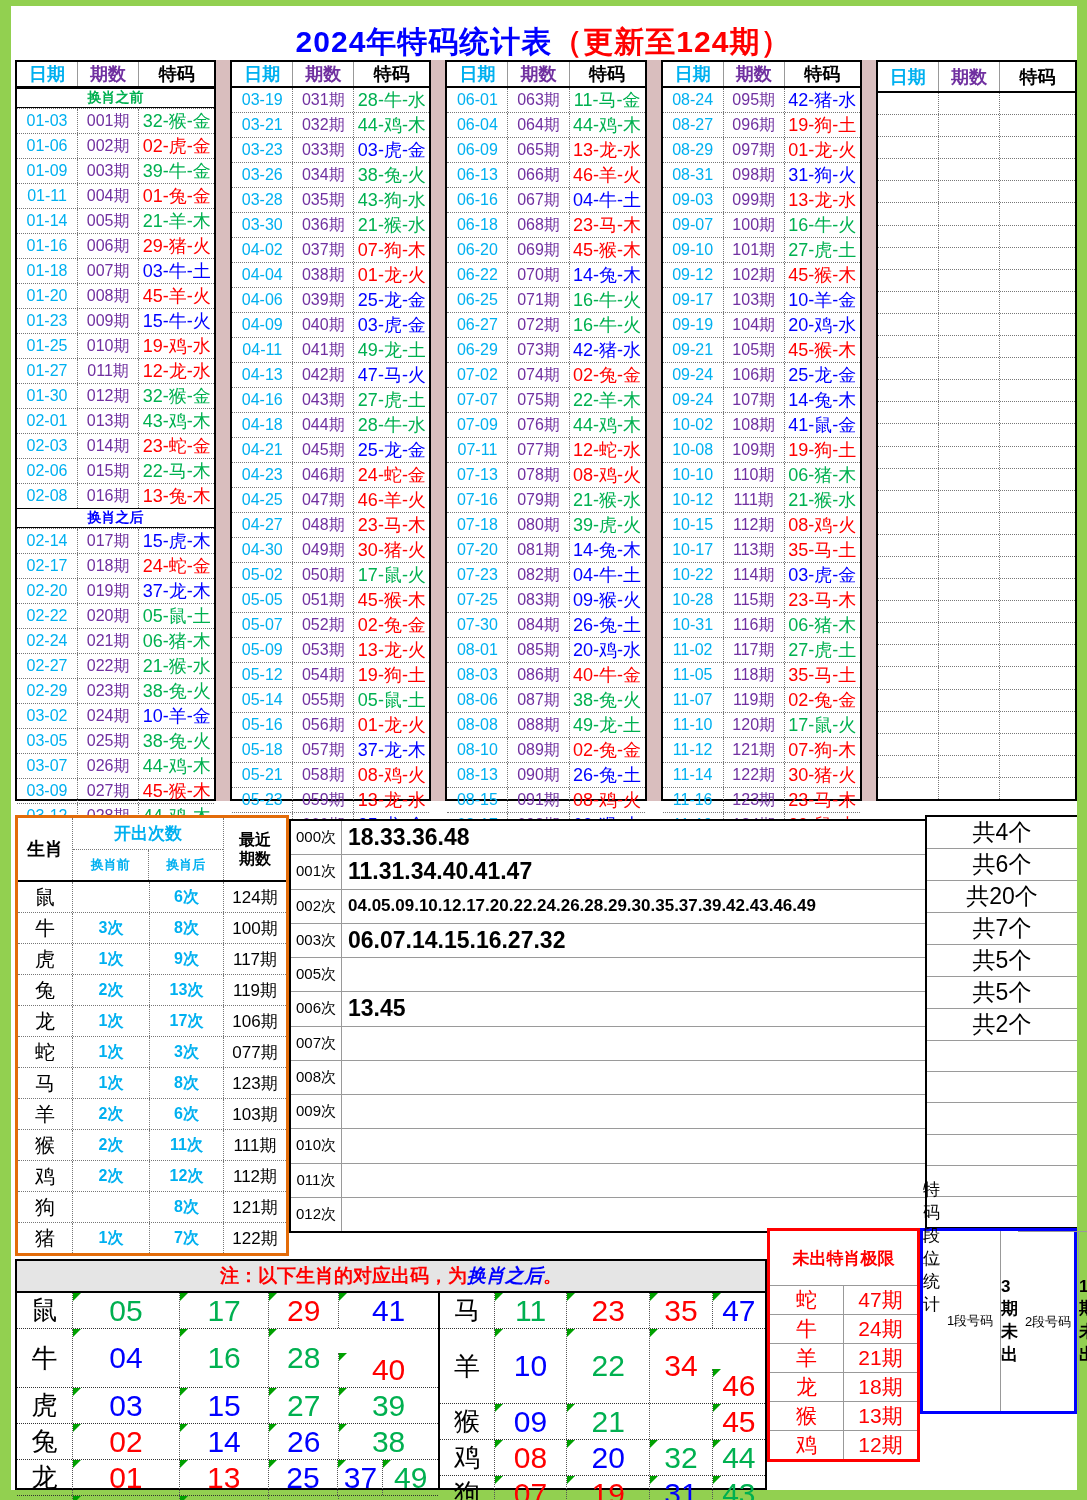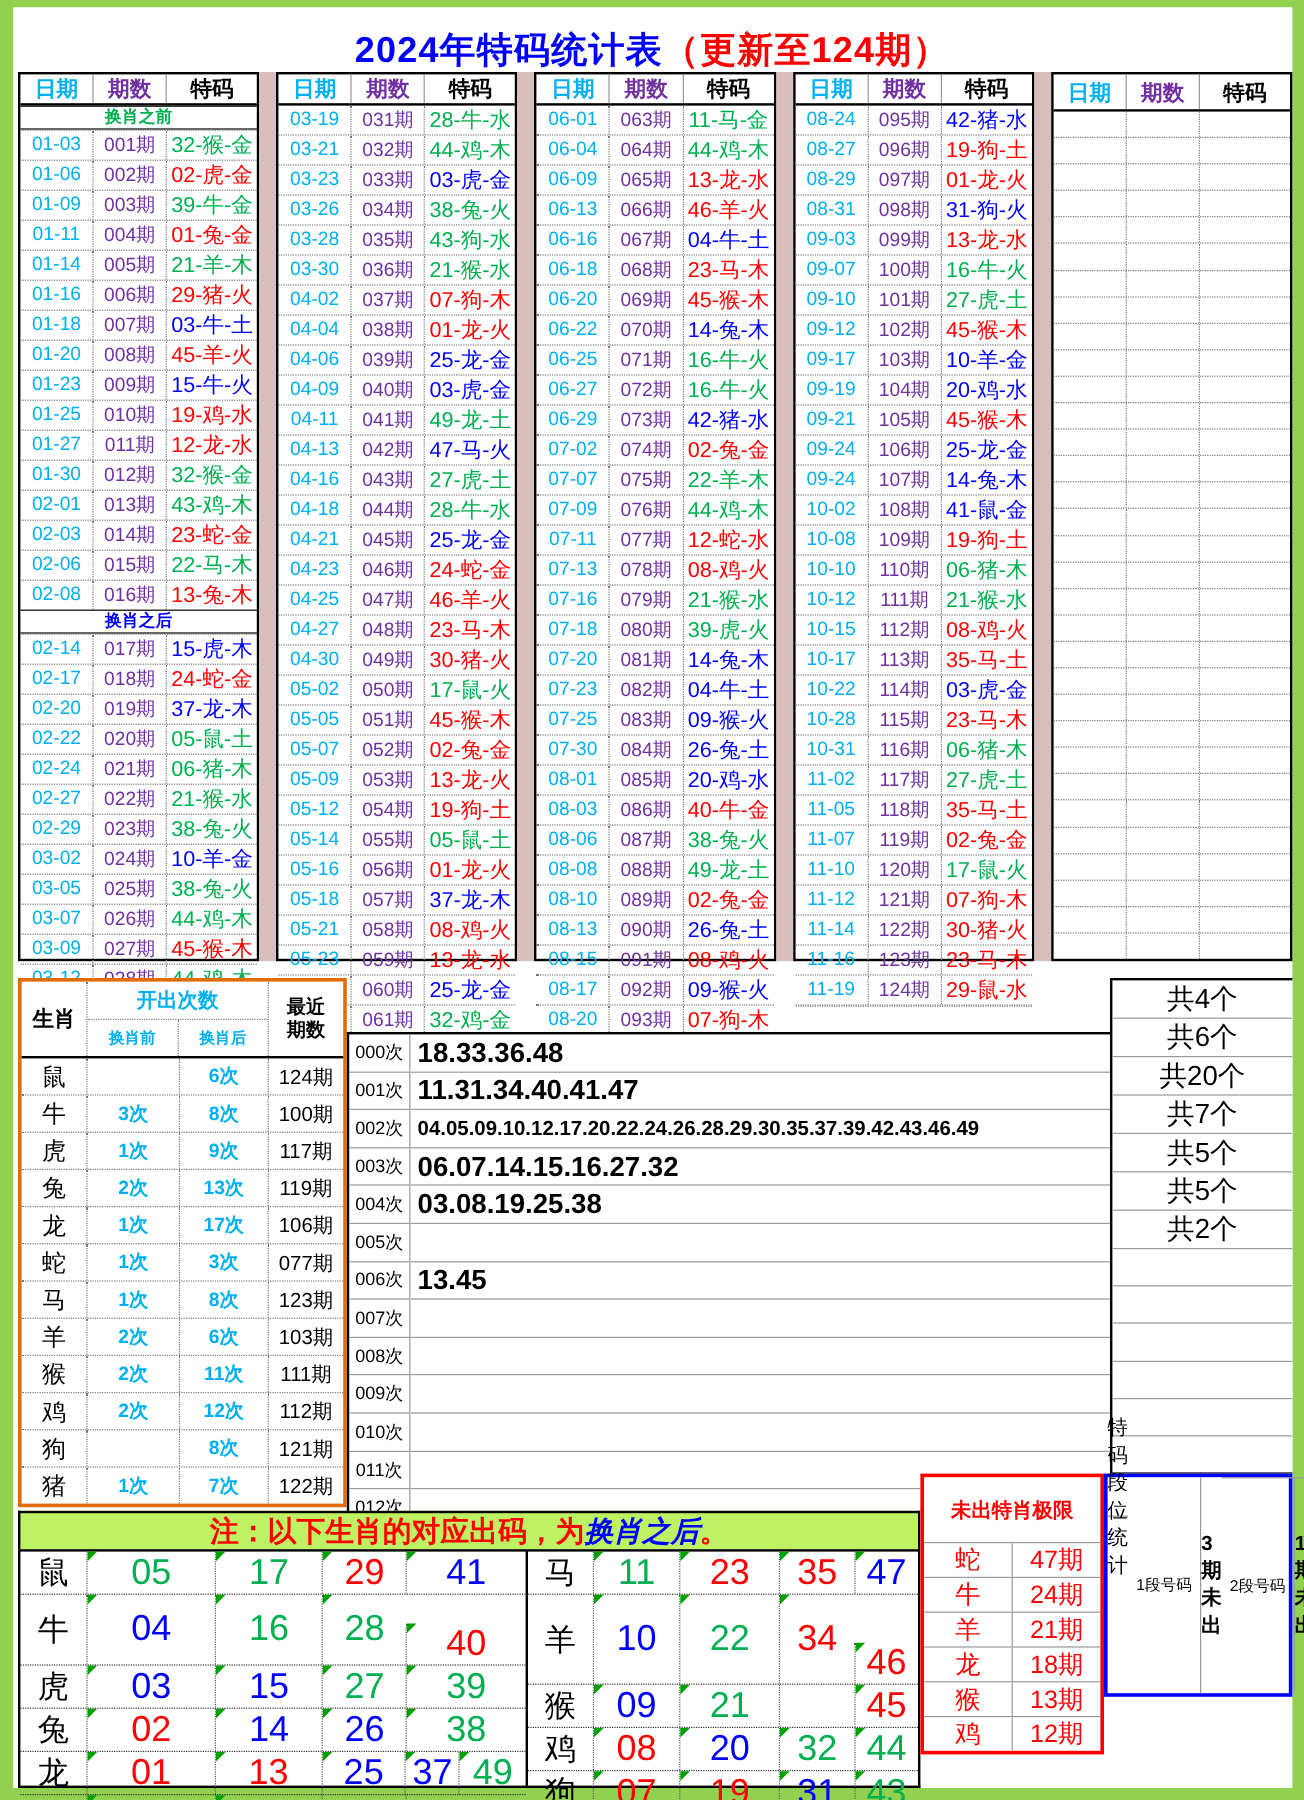--- a/index.html
+++ b/index.html
@@ -43,32 +43,32 @@
   .zs-rec{width:62px;display:flex;align-items:center;justify-content:center;text-align:center;font-size:16px;font-weight:bold;line-height:1.2;}
   .zs-body{flex:1;display:flex;flex-direction:column;}
   .zs-row{flex:1;display:flex;border-top:1px dotted #777;}
   .zs-row:first-child{border-top:none;}
   .zs-row .z{width:54px;display:flex;align-items:center;justify-content:center;font-size:20px;border-right:1px dotted #777;}
   .zs-row .b4{width:76px;display:flex;align-items:center;justify-content:center;color:#00B0F0;font-size:16px;font-weight:bold;border-right:1px dotted #777;}
   .zs-row .af{flex:1;display:flex;align-items:center;justify-content:center;color:#00B0F0;font-size:16px;font-weight:bold;border-right:1px dotted #777;}
   .zs-row .rc{width:62px;display:flex;align-items:center;justify-content:center;font-size:17px;}
 
   
-  .ctable{left:289px;top:860px;width:744px;height:414px;border:2px solid #000;border-right:none;display:flex;flex-direction:column;background:#fff;}
+  .ctable{left:289px;top:819px;width:744px;height:414px;border:2px solid #000;border-right:none;display:flex;flex-direction:column;background:#fff;}
   .ct-row{flex:1;display:flex;border-top:1px solid #9a9a9a;}
   .ct-row:first-child{border-top:none;}
   .ct-lab{width:50px;display:flex;align-items:center;justify-content:center;font-size:15px;border-right:1px solid #9a9a9a;}
   .ct-nums{flex:1;display:flex;align-items:center;padding-left:6px;font-size:23px;font-weight:bold;white-space:nowrap;overflow:hidden;text-align:center;}
   .ct-nums.small{font-size:17px;}
   .totals{left:925px;top:815px;width:152px;height:414px;border:2px solid #000;border-right:none;display:flex;flex-direction:column;background:#fff;}
   .tt-row{flex:1;display:flex;align-items:center;justify-content:center;font-size:23px;border-top:1px solid #9a9a9a;}
   .tt-row:first-child{border-top:none;}
 
   
-  .notebar{left:15px;top:1259px;width:752px;height:32px;border:2px solid #000;border-bottom:none;display:flex;align-items:center;justify-content:center;font-size:24px;font-weight:bold;background:#bef264;}
+  .notebar{left:15px;top:1259px;width:752px;height:32px;border:2px solid #000;border-bottom:none;display:flex;align-items:center;justify-content:center;font-size:19px;font-weight:bold;background:#e5e5e5;}
   .notebar .n-red{color:#FF0000;}
   .notebar .n-blue{color:#0000FF;font-style:italic;}
 
   
   .bgrid{border:2px solid #000;display:flex;flex-direction:column;background:#fff;}
   .bg-left{left:15px;top:1291px;width:425px;height:199px;}
   .bg-right{left:440px;top:1291px;width:327px;height:199px;border-left:none;}
   .bg-row{flex:1;display:flex;border-top:1px dotted #333;}
   .bg-row:first-child{border-top:none;}
   .bg-z{display:flex;align-items:center;justify-content:center;font-size:26px;color:#000;}
@@ -1047,24 +1047,20 @@
         <div class="ct-lab">001次</div>
         <div class="ct-nums">11.31.34.40.41.47</div>
       </div>
       <div class="ct-row">
         <div class="ct-lab">002次</div>
         <div class="ct-nums small">04.05.09.10.12.17.20.22.24.26.28.29.30.35.37.39.42.43.46.49</div>
       </div>
       <div class="ct-row">
         <div class="ct-lab">003次</div>
         <div class="ct-nums">06.07.14.15.16.27.32</div>
-      </div>
-      <div class="ct-row">
-        <div class="ct-lab">004次</div>
-        <div class="ct-nums">03.08.19.25.38</div>
       </div>
       <div class="ct-row">
         <div class="ct-lab">005次</div>
       </div>
       <div class="ct-row">
         <div class="ct-lab">006次</div>
         <div class="ct-nums">13.45</div>
       </div>
       <div class="ct-row">
         <div class="ct-lab">007次</div>

